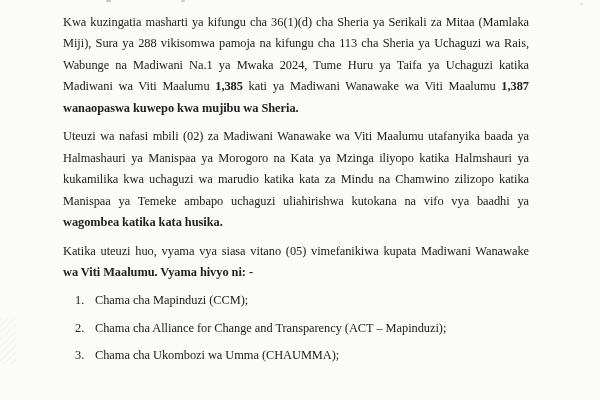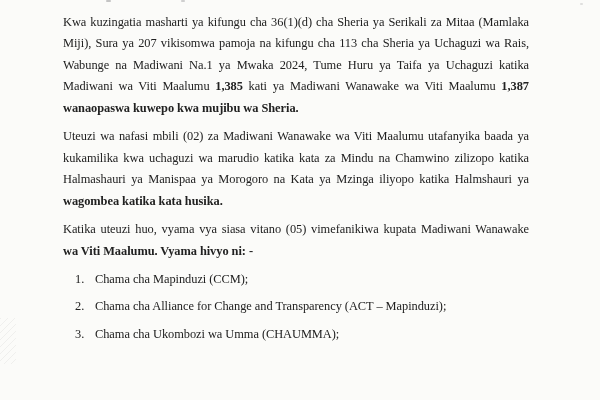--- a/index.html
+++ b/index.html
@@ -58,29 +58,30 @@
 
 <div class="page" style="background: rgb(251, 251, 249);">
   <div class="scan-speck s1"></div>
   <div class="scan-speck s2"></div>
   <div class="scan-speck s3"></div>
   <div class="hatch"></div>
 
   <div class="content" style="color: rgb(33, 33, 33);">
     <div class="paragraph">
         <div class="line"><span>Kwa kuzingatia masharti ya kifungu cha 36(1)(d) cha Sheria ya Serikali za Mitaa (Mamlaka</span></div>
-        <div class="line"><span>Miji), Sura ya 207 vikisomwa pamoja na kifungu cha 113 cha Sheria ya Uchaguzi wa Rais,</span></div>
+        <div class="line"><span>Miji), Sura ya 288 vikisomwa pamoja na kifungu cha 113 cha Sheria ya Uchaguzi wa Rais,</span></div>
         <div class="line"><span>Wabunge na Madiwani Na.1 ya Mwaka 2024, Tume Huru ya Taifa ya Uchaguzi katika</span></div>
         <div class="line"><span>Madiwani wa Viti Maalumu </span><span class="bold">1,385</span><span> kati ya Madiwani Wanawake wa Viti Maalumu </span><span class="bold">1,387</span></div>
         <div class="line last"><span>wanaopaswa kuwepo kwa mujibu wa Sheria.</span></div>
       </div>
       <div class="paragraph">
         <div class="line"><span>Uteuzi wa nafasi mbili (02) za Madiwani Wanawake wa Viti Maalumu utafanyika baada ya</span></div>
+        <div class="line"><span>Halmashauri ya Manispaa ya Morogoro na Kata ya Mzinga iliyopo katika Halmshauri ya</span></div>
         <div class="line"><span>kukamilika kwa uchaguzi wa marudio katika kata za Mindu na Chamwino zilizopo katika</span></div>
-        <div class="line"><span>Halmashauri ya Manispaa ya Morogoro na Kata ya Mzinga iliyopo katika Halmshauri ya</span></div>
+        <div class="line"><span>Manispaa ya Temeke ambapo uchaguzi uliahirishwa kutokana na vifo vya baadhi ya</span></div>
         <div class="line last"><span>wagombea katika kata husika.</span></div>
       </div>
       <div class="paragraph">
         <div class="line"><span>Katika uteuzi huo, vyama vya siasa vitano (05) vimefanikiwa kupata Madiwani Wanawake</span></div>
         <div class="line last"><span>wa Viti Maalumu. Vyama hivyo ni: -</span></div>
       </div>
       <div class="list">
         <div class="list-item">
           <span class="num">1.</span>
           <span class="txt">Chama cha Mapinduzi (CCM);</span>

